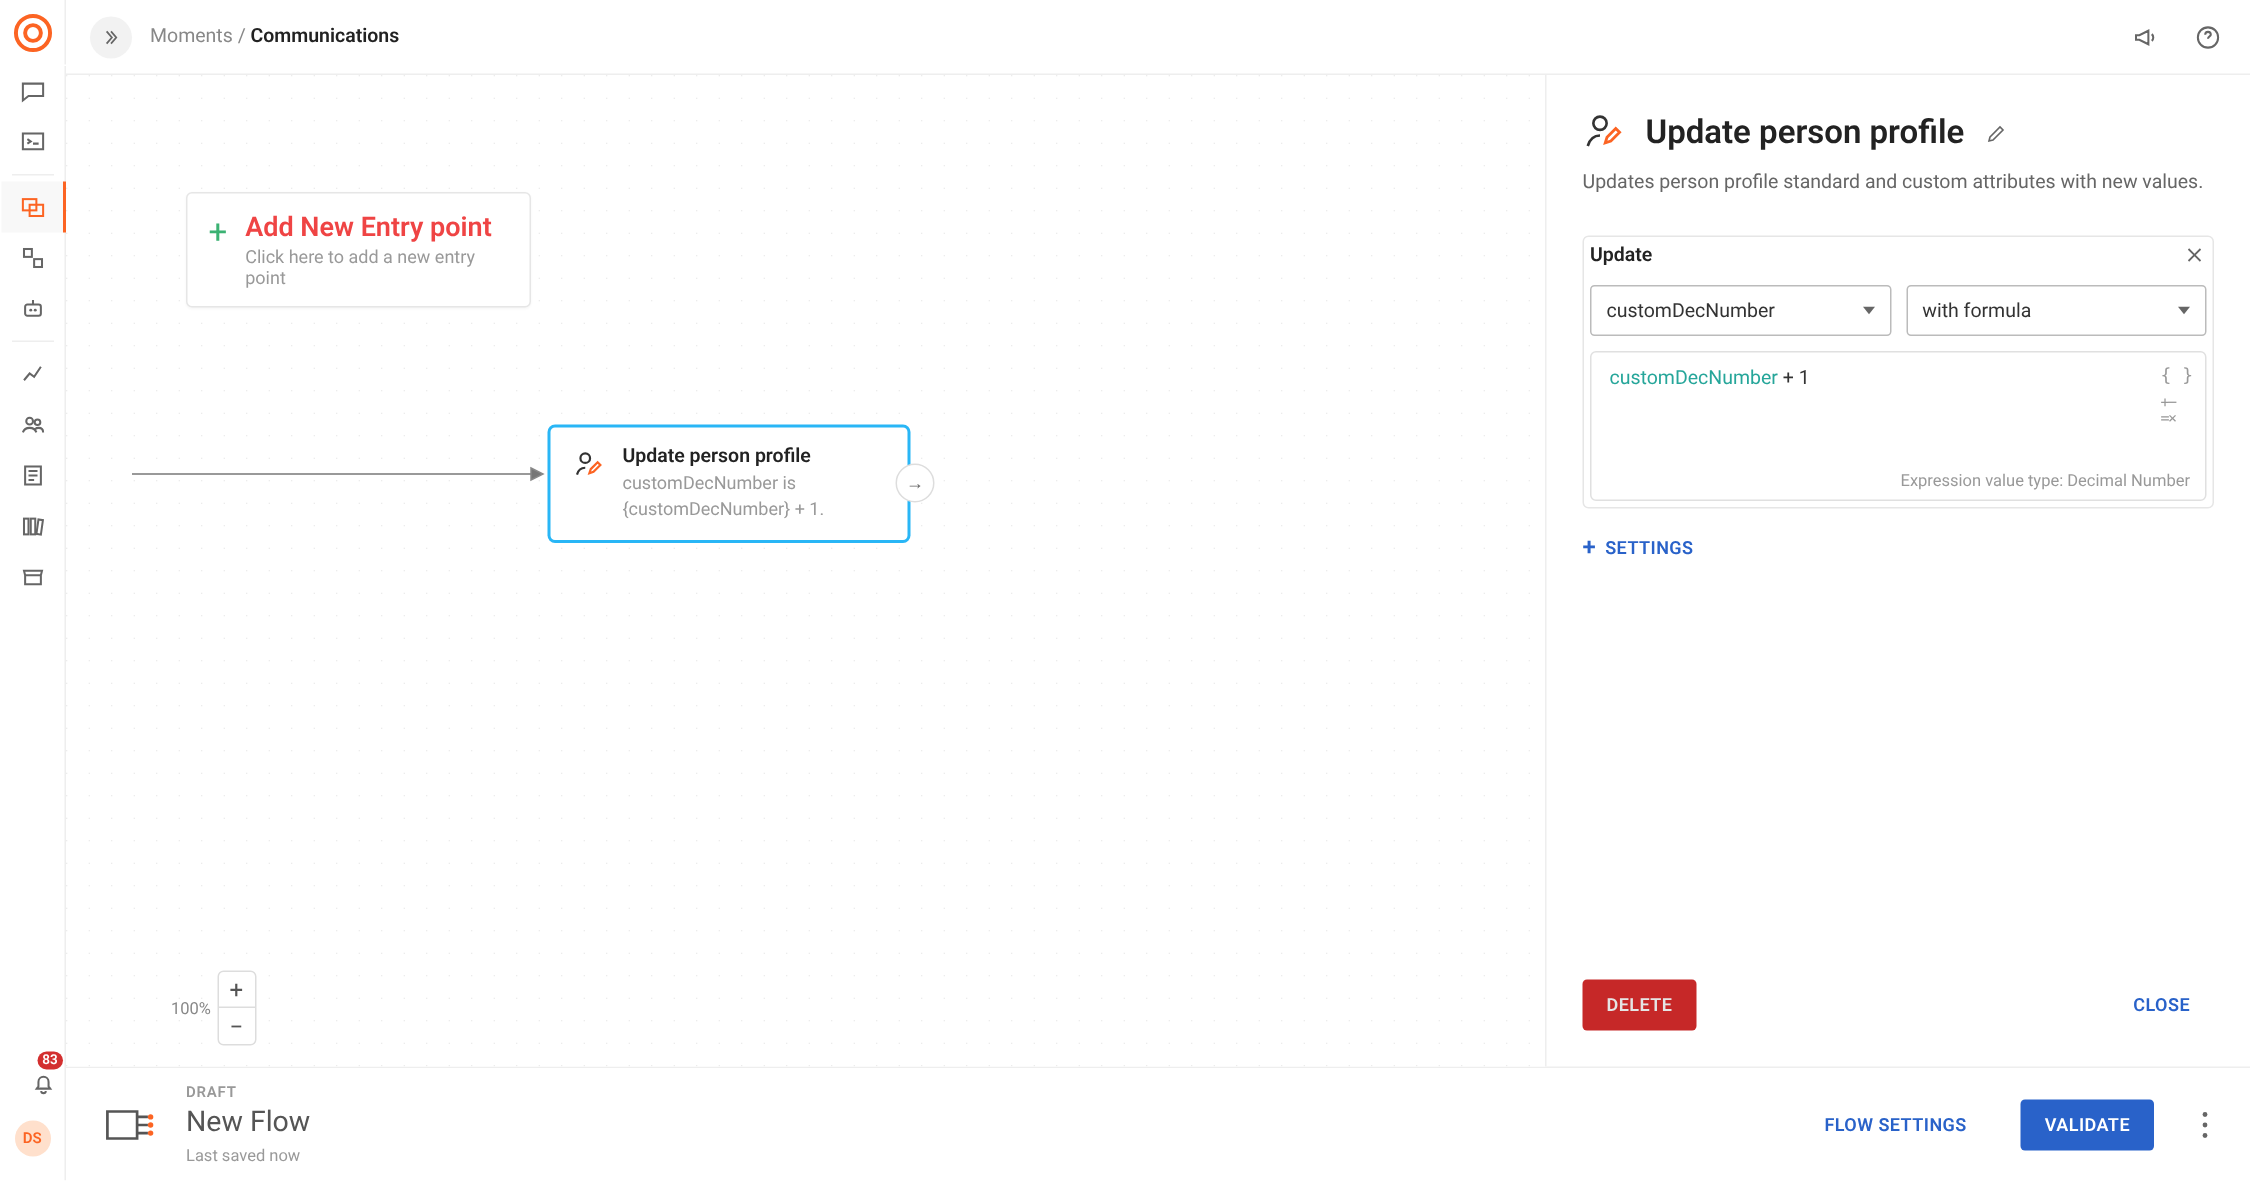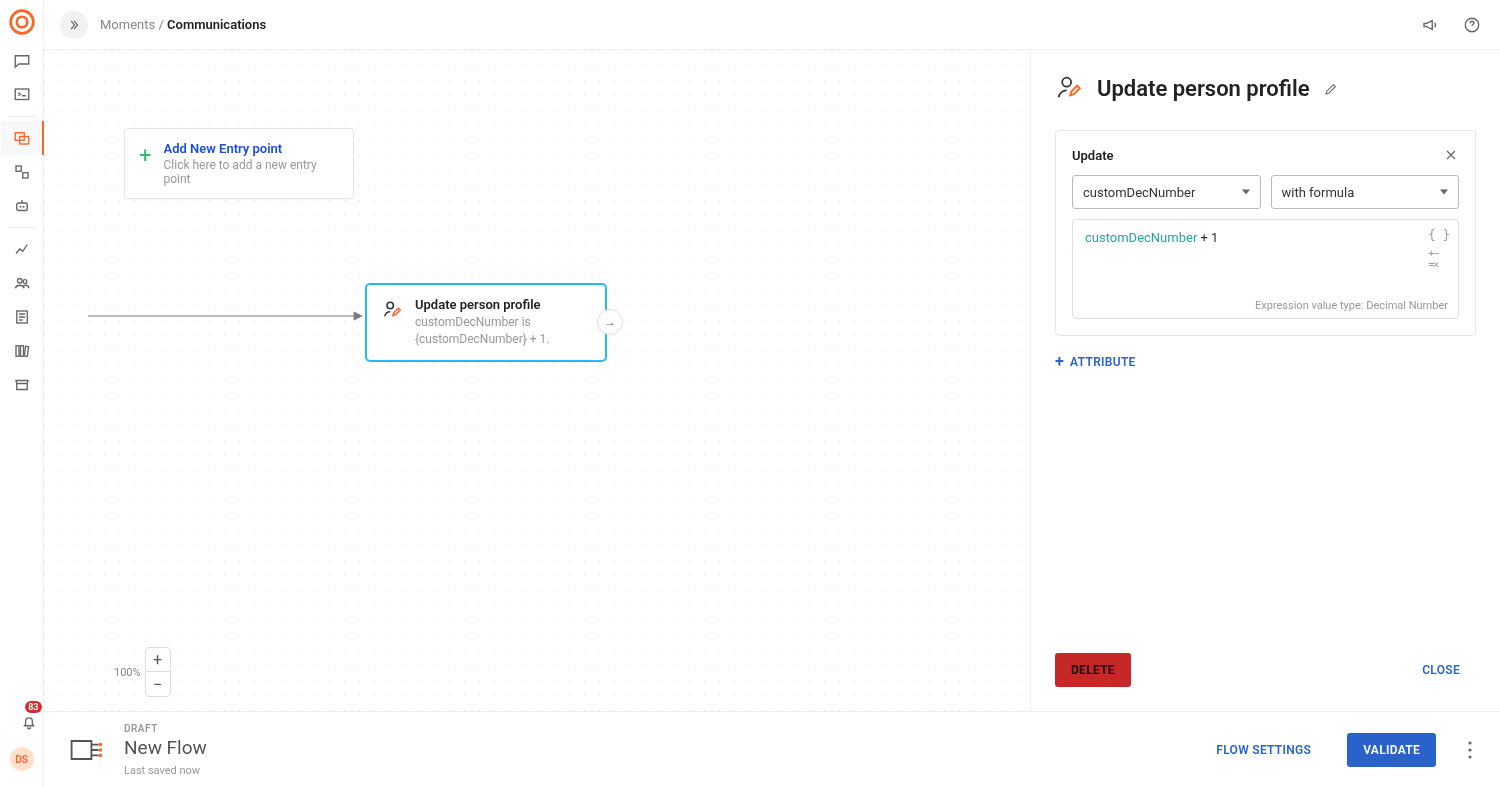--- a/index.html
+++ b/index.html
@@ -27,21 +27,21 @@
   .topbar-spacer { flex: 1; }
   .topbar-icon { width: 24px; height: 24px; display: flex; align-items: center; justify-content: center; color: #666; cursor: pointer; margin-left: 6px; }
 
   
   .body { flex: 1; display: flex; min-height: 0; }
 
   
   .canvas-area { flex: 1; position: relative; background: #fff; background-image: radial-gradient(#ddd 0.6px, transparent 0.6px); background-size: 15px 15px; background-position: 8px 8px; overflow: hidden; }
   .entry-card { position: absolute; left: 80px; top: 78px; width: 230px; background: #fff; border: 1px solid #e6e6e6; border-radius: 4px; padding: 12px 14px; display: flex; gap: 12px; align-items: flex-start; box-shadow: 0 1px 2px rgba(0,0,0,0.04); cursor: pointer; }
   .entry-card .plus { color: #3bb273; font-size: 22px; margin-top: 2px; }
-  .entry-card .t { font-weight: 600; font-size: 13px; color: #1d4ed8; }
+  .entry-card .t { font-weight: 600; font-size: 18px; color: #ef4444; }
   .entry-card .s { font-size: 12px; color: #999; margin-top: 2px; }
 
   .node { position: absolute; left: 322px; top: 234px; width: 240px; background: #fff; border: 1px solid #29b6f6; border-radius: 4px; padding: 12px 14px; display: flex; gap: 12px; align-items: flex-start; box-shadow: 0 0 0 1px #29b6f6; cursor: pointer; }
   .node .icon { width: 22px; height: 22px; flex-shrink: 0; margin-top: 2px; }
   .node .t { font-weight: 600; font-size: 13px; color: #222; }
   .node .s { font-size: 12px; color: #999; margin-top: 2px; line-height: 1.4; }
   .node-out { position: absolute; right: -18px; top: 50%; transform: translateY(-50%); width: 26px; height: 26px; border-radius: 50%; background: #fff; border: 1px solid #ddd; display: flex; align-items: center; justify-content: center; font-size: 12px; color: #666; }
   .edge { position: absolute; stroke: #888; fill: none; }
 
   .zoom-ctl { position: absolute; left: 70px; bottom: 14px; display: flex; flex-direction: row; align-items: center; gap: 4px; }
@@ -51,21 +51,21 @@
   .zoom-box div:first-child { border-bottom: 1px solid #ddd; }
 
   
   .panel { width: 470px; border-left: 1px solid #eee; display: flex; flex-direction: column; padding: 24px; }
   .panel-head { display: flex; align-items: center; gap: 14px; }
   .panel-head .icon { width: 28px; height: 28px; }
   .panel-head h1 { font-size: 22px; font-weight: 600; color: #222; }
   .panel-head .edit { color: #666; cursor: pointer; }
   .panel-desc { font-size: 13px; color: #666; margin-top: 12px; }
 
-  .upd-card { border: 1px solid #e6e6e6; border-radius: 4px; padding: 16px; margin-top: 28px; }
+  .upd-card { border: 1px solid #e6e6e6; border-radius: 4px; padding: 4px; margin-top: 28px; }
   .upd-row { display: flex; align-items: center; gap: 8px; }
   .upd-lbl { font-weight: 600; font-size: 13px; color: #222; }
   .upd-close { margin-left: auto; color: #666; cursor: pointer; }
   .sel-row { display: flex; gap: 10px; margin-top: 12px; }
   .sel { height: 34px; border: 1px solid #bbb; border-radius: 3px; padding: 0 28px 0 10px; display: flex; align-items: center; font-size: 13px; color: #333; background: #fff; position: relative; cursor: pointer; }
   .sel::after { content: ""; position: absolute; right: 10px; top: 50%; width: 0; height: 0; border-left: 4px solid transparent; border-right: 4px solid transparent; border-top: 5px solid #666; transform: translateY(-50%); }
   .sel.a { flex: 1; }
   .sel.b { flex: 1; }
 
   .expr { border: 1px solid #e0e0e0; border-radius: 4px; margin-top: 10px; padding: 10px 12px; height: 100px; position: relative; background: #fff; }
@@ -74,21 +74,21 @@
   .expr-tools { position: absolute; right: 8px; top: 8px; display: flex; flex-direction: column; gap: 6px; color: #999; font-size: 12px; }
   .expr-tools span { cursor: pointer; font-family: monospace; }
   .expr-hint { position: absolute; right: 10px; bottom: 6px; font-size: 11px; color: #999; }
 
   .add-attr { display: inline-flex; align-items: center; gap: 6px; color: #2962c9; font-size: 12px; font-weight: 600; margin-top: 16px; cursor: pointer; letter-spacing: 0.3px; }
   .add-attr .plus { font-size: 16px; }
 
   .panel-spacer { flex: 1; }
   .panel-foot { display: flex; align-items: center; justify-content: space-between; }
   .btn { height: 34px; padding: 0 16px; border-radius: 3px; display: inline-flex; align-items: center; justify-content: center; font-size: 12px; font-weight: 600; cursor: pointer; letter-spacing: 0.3px; }
-  .btn.del { background: #c62828; color: #000000; }
+  .btn.del { background: #c62828; color: #e5e5e5; }
   .btn.close { color: #2962c9; background: none; }
 
   
   .footer { height: 76px; border-top: 1px solid #eee; display: flex; align-items: center; padding: 16px 24px; gap: 20px; background: #fff; }
   .flow-icon { width: 36px; height: 36px; color: #555; }
   .flow-meta .status { font-size: 10px; color: #999; letter-spacing: 0.5px; font-weight: 600; }
   .flow-meta .name { font-size: 19px; color: #555; margin-top: 2px; min-width: 460px; border-bottom: 1px solid transparent; }
   .flow-meta .saved { font-size: 11px; color: #999; margin-top: 4px; }
   .footer-spacer { flex: 1; }
   .btn.link { color: #2962c9; background: none; }
@@ -259,20 +259,21 @@
                 <path d="M14 15l5-5 2.2 2.2-5 5-3.2 1 1-3.2z" fill="none" stroke="#fc6423" stroke-width="1.6"></path>
               </svg>
           </div>
           <h1>Update person profile</h1>
           <div class="edit">
             <svg width="16" height="16" viewBox="0 0 24 24">
                 <path d="M4 17l10-10 3 3-10 10-4 1 1-4z" fill="none" stroke="currentColor" stroke-width="1.6"></path>
               </svg>
           </div>
         </div>
+        <div class="panel-desc">Updates person profile standard and custom attributes with new values.</div>
 
         <div class="upd-card">
           <div class="upd-row">
             <div class="upd-lbl">Update</div>
             <div class="upd-close">
               <svg width="16" height="16" viewBox="0 0 24 24">
                   <path d="M6 6l12 12M18 6L6 18" stroke="currentColor" stroke-width="1.8"></path>
                 </svg>
             </div>
           </div>
@@ -285,21 +286,21 @@
             <div class="expr-tools">
               <span>{ }</span>
               <span style="font-size:10px; letter-spacing:-1px;">+−<br>=×</span>
             </div>
             <div class="expr-hint">Expression value type: Decimal Number</div>
           </div>
         </div>
 
         <div class="add-attr">
           <span class="plus">+</span>
-          <span>ATTRIBUTE</span>
+          <span>SETTINGS</span>
         </div>
 
         <div class="panel-spacer"></div>
         <div class="panel-foot">
           <div class="btn del">DELETE</div>
           <div class="btn close">CLOSE</div>
         </div>
       </div>
     </div>
 

